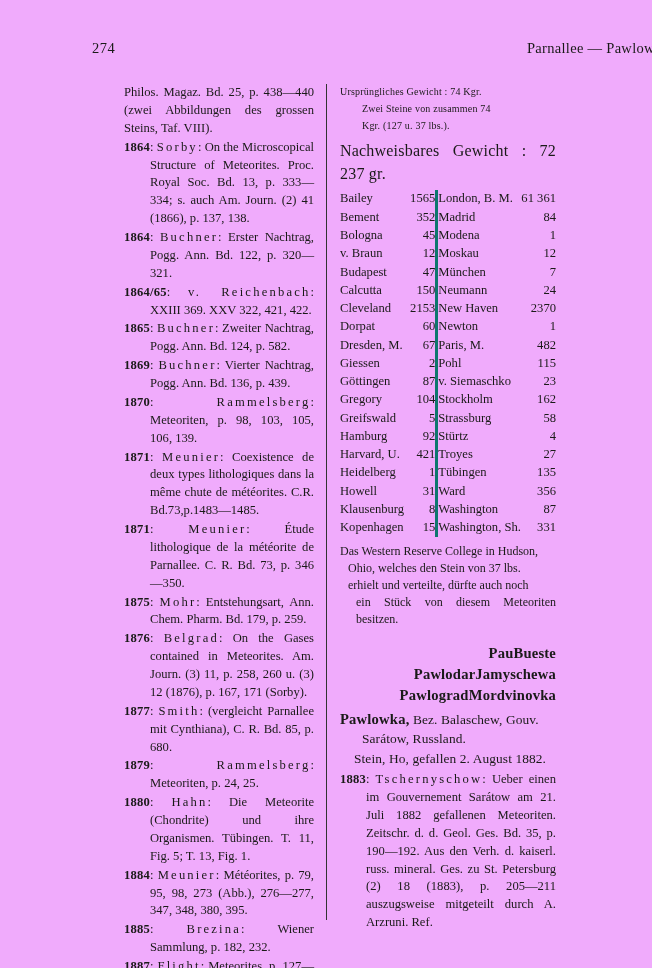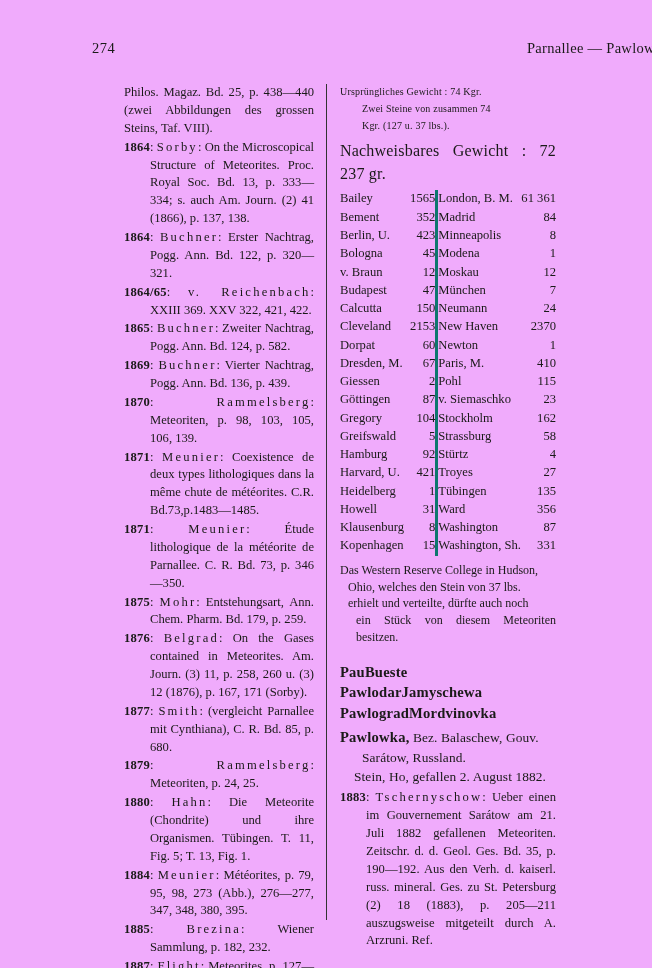--- a/index.html
+++ b/index.html
@@ -115,21 +115,21 @@
     line-height: 1.4;
     margin: 6px 0 0 0;
   }
   .note .ind { display: block; padding-left: 8px; }
   .note .ind2 { display: block; padding-left: 16px; }
   .locality {
     margin-top: 16px;
   }
   .loc-row {
     display: flex;
-    justify-content: flex-start;
+    justify-content: flex-end;
     font-size: 14.6px;
     font-weight: bold;
     line-height: 1.42;
     letter-spacing: 0.2px;
   }
   .loc-single {
     font-size: 14.6px;
     font-weight: bold;
     line-height: 1.42;
     letter-spacing: 0.2px;
@@ -234,26 +234,20 @@
           <td class="c3">London, B. M.</td>
           <td class="c4">61 361</td>
         </tr>
         <tr>
           <td class="c1">Bement</td>
           <td class="c2">352</td>
           <td class="c3">Madrid</td>
           <td class="c4">84</td>
         </tr>
         <tr>
-          <td class="c1">Berlin, U.</td>
-          <td class="c2">423</td>
-          <td class="c3">Minneapolis</td>
-          <td class="c4">8</td>
-        </tr>
-        <tr>
           <td class="c1">Bologna</td>
           <td class="c2">45</td>
           <td class="c3">Modena</td>
           <td class="c4">1</td>
         </tr>
         <tr>
           <td class="c1">v. Braun</td>
           <td class="c2">12</td>
           <td class="c3">Moskau</td>
           <td class="c4">12</td>
@@ -279,21 +273,21 @@
         <tr>
           <td class="c1">Dorpat</td>
           <td class="c2">60</td>
           <td class="c3">Newton</td>
           <td class="c4">1</td>
         </tr>
         <tr>
           <td class="c1">Dresden, M.</td>
           <td class="c2">67</td>
           <td class="c3">Paris, M.</td>
-          <td class="c4">410</td>
+          <td class="c4">482</td>
         </tr>
         <tr>
           <td class="c1">Giessen</td>
           <td class="c2">2</td>
           <td class="c3">Pohl</td>
           <td class="c4">115</td>
         </tr>
         <tr>
           <td class="c1">Göttingen</td>
           <td class="c2">87</td>

